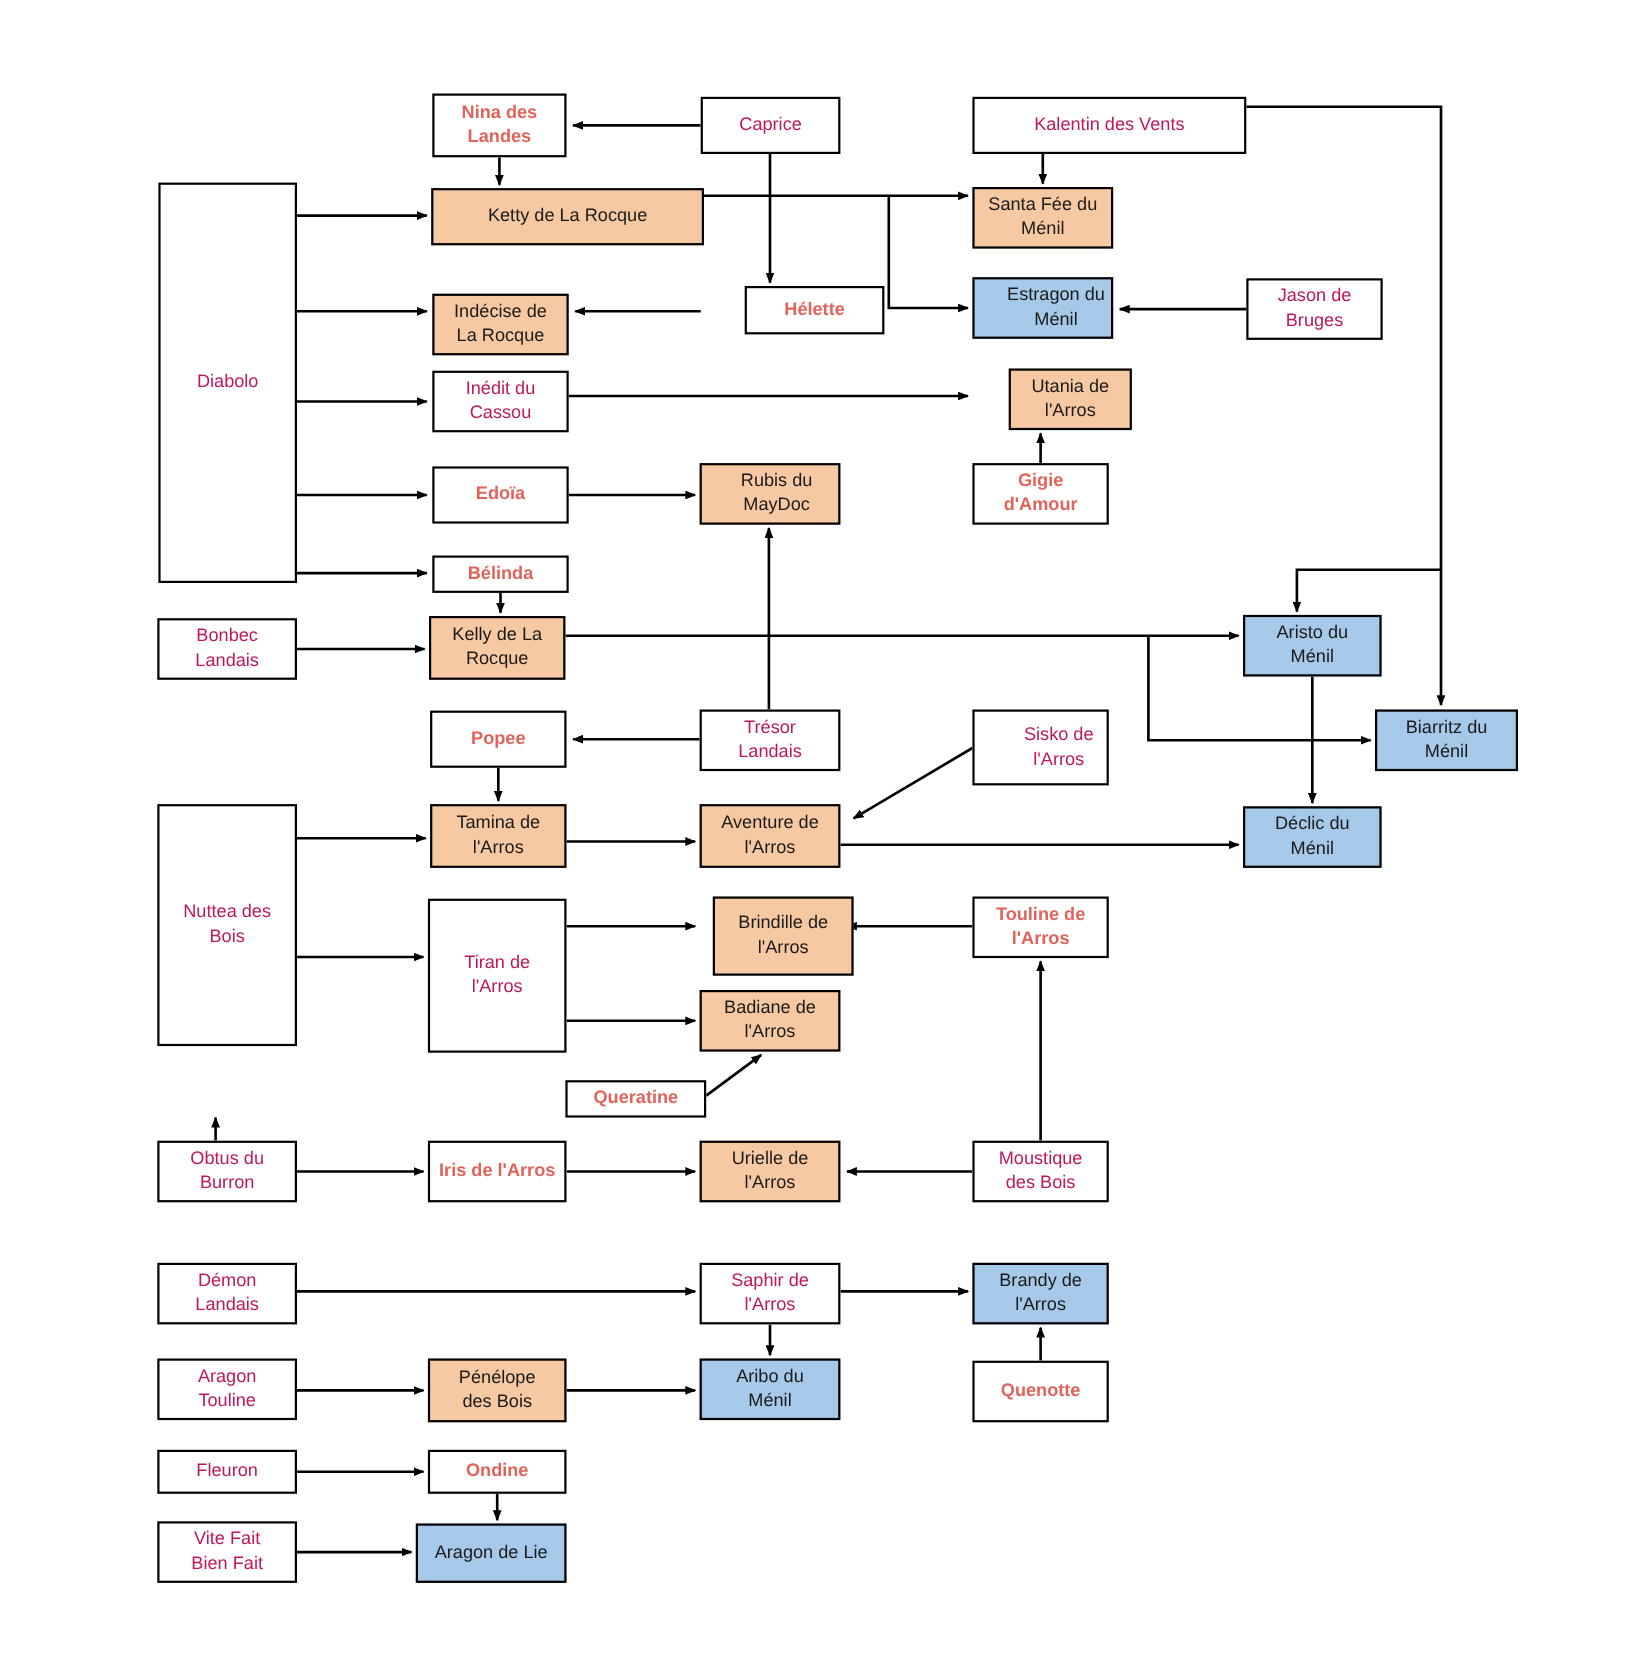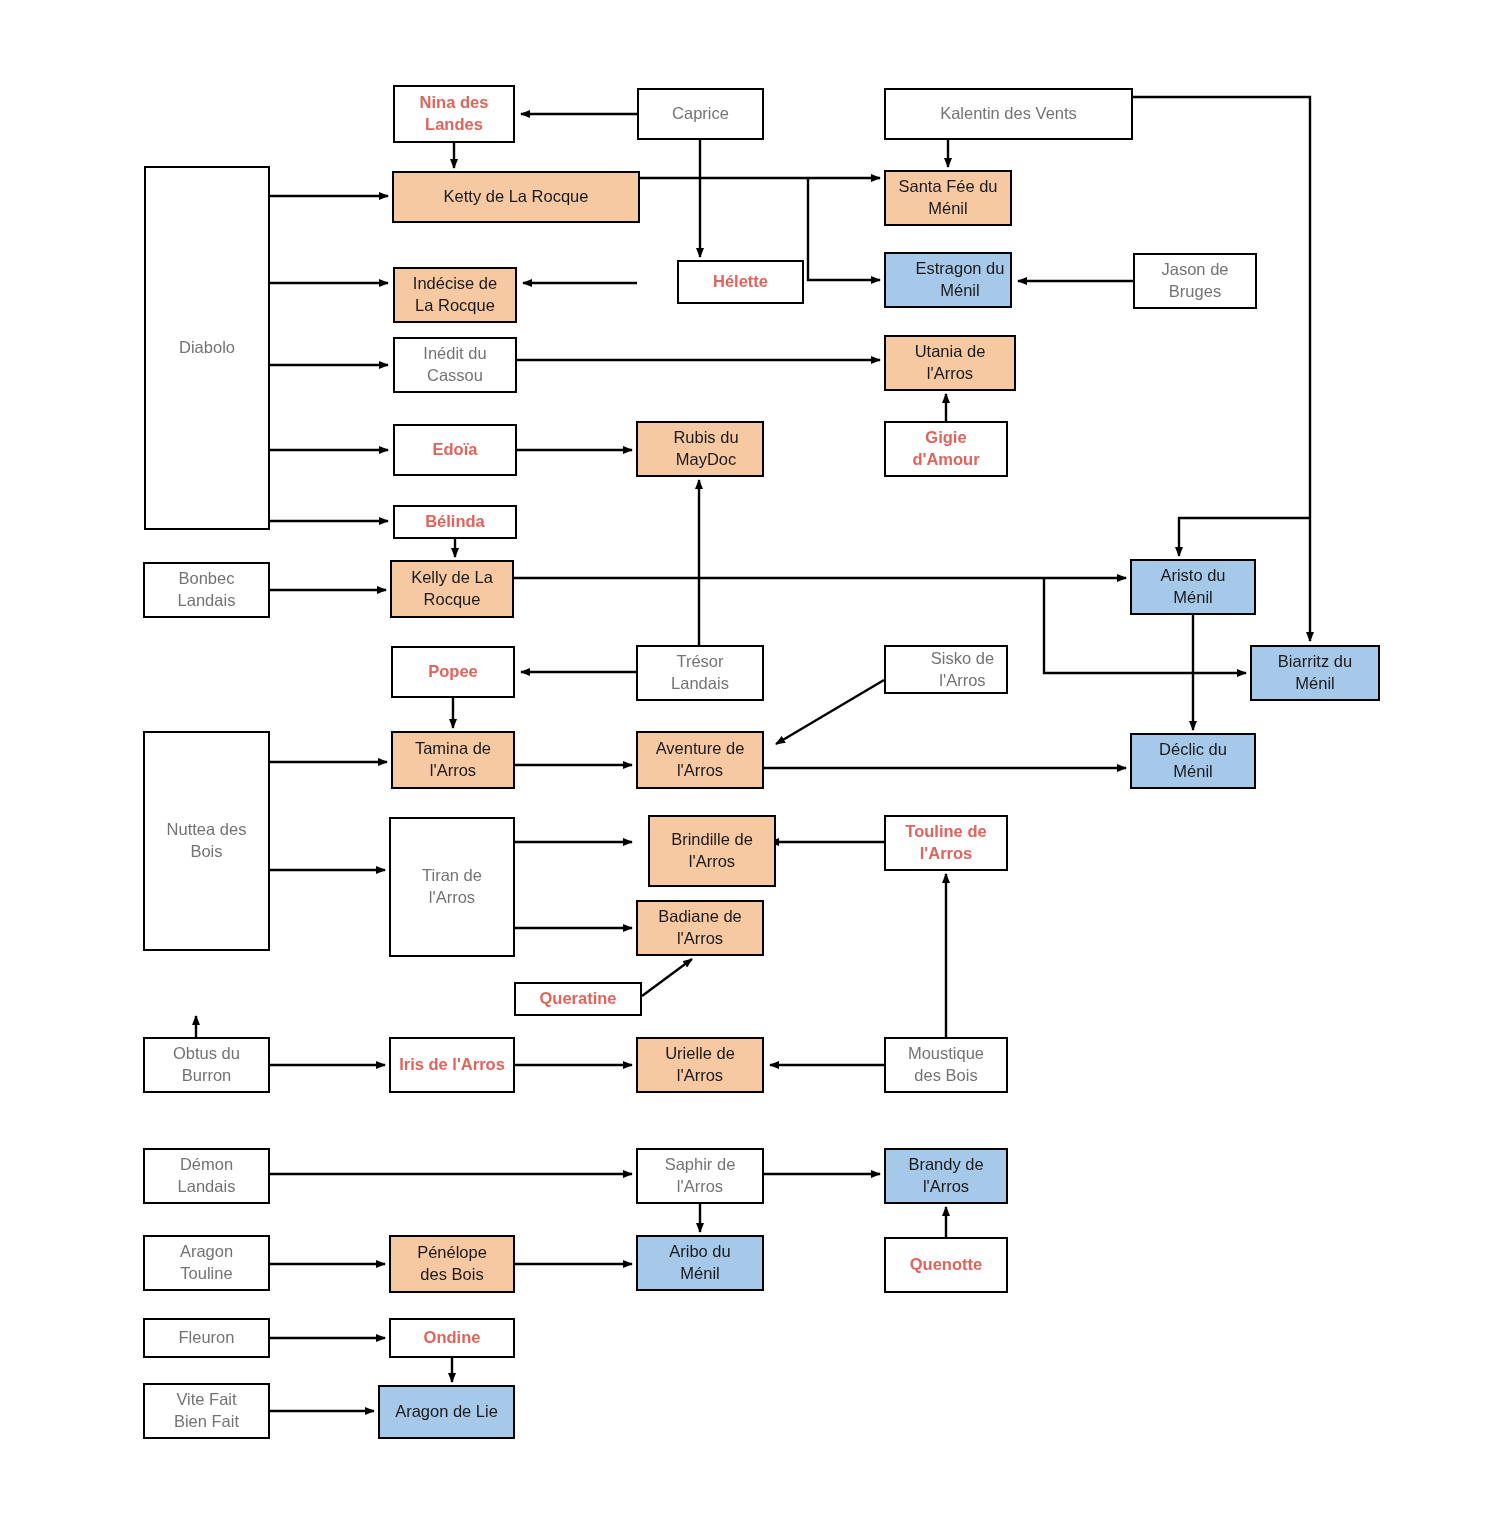--- a/index.html
+++ b/index.html
@@ -22,21 +22,21 @@
     position:absolute;
     box-sizing:border-box;
     border:2px solid #000000;
     background:#ffffff;
     display:flex;
     align-items:center;
     justify-content:center;
     text-align:center;
     line-height:1.32;
     font-size:16.5px;
-    color:#737373;
+    color:#be185d;
     padding:2px 4px;
     white-space:pre-line;
   }
   .node.orange{ background:#f7c9a2; color:#1a1a1a; }
   .node.blue{ background:#a6c9ea; color:#1a1a1a; }
   .node.redtext{ color:#e0635c; font-weight:bold; }
 </style>
 </head>
 <body>
 
@@ -155,38 +155,38 @@
 Ménil</div>
       <div class="node orange" style="left: 393px; top: 255px; width: 124px; height: 56px; margin-top: 12px;">Indécise de
 La Rocque</div>
       <div class="node  redtext" style="left: 637px; top: 260px; width: 127px; height: 44px; margin-left: 40px;">Hélette</div>
       <div class="node blue" style="left: 884px; top: 252px; width: 128px; height: 56px; padding-left: 28px;">Estragon du
 Ménil</div>
       <div class="node " style="left: 1133px; top: 253px; width: 124px; height: 56px;">Jason de
 Bruges</div>
       <div class="node " style="left: 393px; top: 337px; width: 124px; height: 56px;">Inédit du
 Cassou</div>
-      <div class="node orange" style="left: 884px; top: 335px; width: 132px; height: 56px;">Utania de
+      <div class="node orange" style="left: 917px; top: 335px; width: 112px; height: 56px;">Utania de
 l'Arros</div>
       <div class="node  redtext" style="left: 393px; top: 424px; width: 124px; height: 52px;">Edoïa</div>
       <div class="node orange" style="left: 636px; top: 421px; width: 128px; height: 56px; padding-left: 16px;">Rubis du
 MayDoc</div>
       <div class="node  redtext" style="left: 884px; top: 421px; width: 124px; height: 56px;">Gigie
 d'Amour</div>
       <div class="node  redtext" style="left: 393px; top: 505px; width: 124px; height: 34px;">Bélinda</div>
       <div class="node " style="left: 143px; top: 562px; width: 127px; height: 56px;">Bonbec
 Landais</div>
       <div class="node orange" style="left: 390px; top: 560px; width: 124px; height: 58px;">Kelly de La
 Rocque</div>
       <div class="node blue" style="left: 1130px; top: 559px; width: 126px; height: 56px;">Aristo du
 Ménil</div>
       <div class="node  redtext" style="left: 391px; top: 646px; width: 124px; height: 52px;">Popee</div>
       <div class="node " style="left: 636px; top: 645px; width: 128px; height: 56px;">Trésor
 Landais</div>
-      <div class="node " style="left: 884px; top: 645px; width: 124px; height: 49px; padding-left: 37px;">Sisko de
+      <div class="node " style="left: 884px; top: 645px; width: 124px; height: 69px; padding-left: 37px;">Sisko de
 l'Arros</div>
       <div class="node blue" style="left: 1250px; top: 645px; width: 130px; height: 56px;">Biarritz du
 Ménil</div>
       <div class="node " style="left: 143px; top: 731px; width: 127px; height: 220px;">Nuttea des
 Bois</div>
       <div class="node orange" style="left: 391px; top: 731px; width: 124px; height: 58px;">Tamina de
 l'Arros</div>
       <div class="node orange" style="left: 636px; top: 731px; width: 128px; height: 58px;">Aventure de
 l'Arros</div>
       <div class="node blue" style="left: 1130px; top: 733px; width: 126px; height: 56px;">Déclic du

